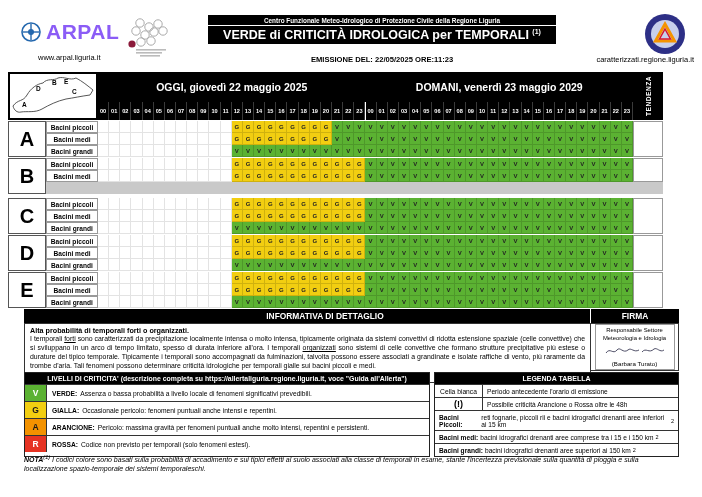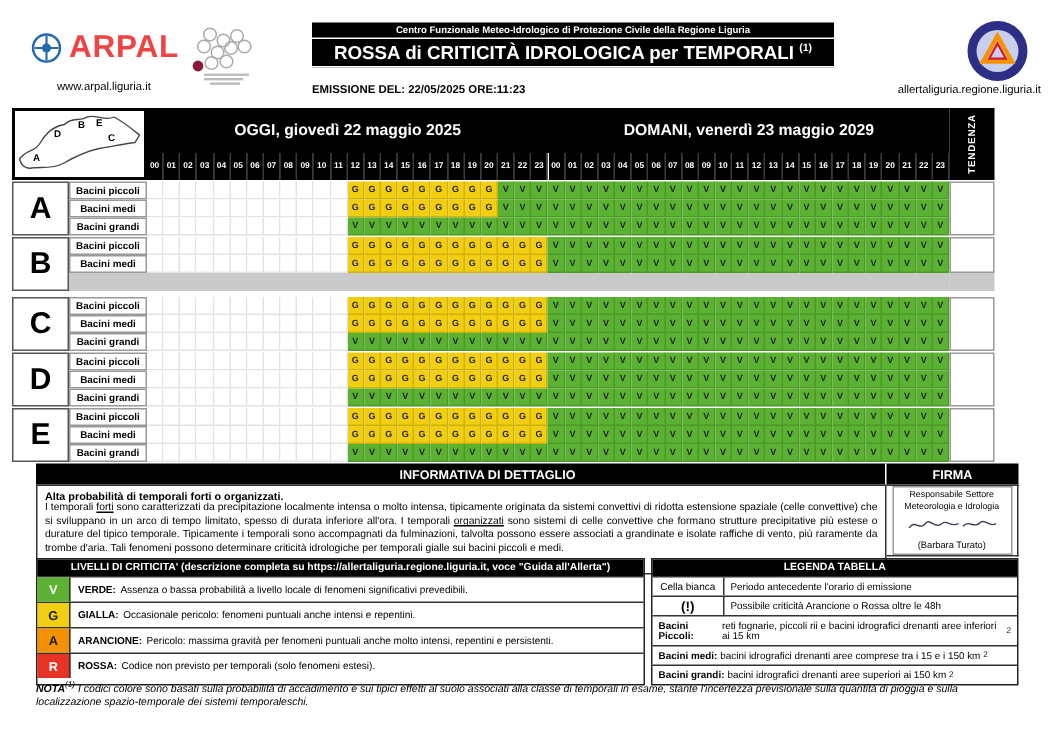--- a/index.html
+++ b/index.html
@@ -2,29 +2,29 @@
 <html style="--yellow: #F2CE11; --green: #5BB232; --orange: #F39200; --red: #E63323; --gray: #C9C9C9; --arpal_blue: #2468AE;"><head>
 <meta charset="utf-8">
 <style>
   html,body{margin:0;padding:0;background:#fff;}
   body{width:702px;height:497px;position:relative;overflow:hidden;
        font-family:"Liberation Sans",sans-serif;color:#000;}
   .abs{position:absolute;}
 
   
   .arpal{left:20px;top:20px;display:flex;align-items:center;gap:4px;}
-  .arpal-text{font-size:21px;font-weight:bold;color:#ef4444;letter-spacing:.5px;}
+  .arpal-text{font-size:21px;font-weight:bold;color:#8b5cf6;letter-spacing:.5px;}
   .site-left{left:22px;top:53px;font-size:7.5px;margin-left:16px;}
   .snpa{left:118px;top:16px;}
   .banner{left:208px;top:15px;width:348px;background:#000;color:#fff;text-align:center;}
   .banner-row1{font-size:6.4px;font-weight:bold;padding:1.5px 0;border-bottom:1px solid #fff;}
   .banner-row2{font-size:12.5px;font-weight:bold;padding:2px 0;border-bottom:1px solid #fff;}
   .banner-row2 sup{font-size:7px;}
   .banner-row3{font-size:8.6px;font-weight:bold;padding:1.5px 0;}
-  .emission{left:208px;top:55px;width:348px;text-align:left;font-size:7.6px;font-weight:bold;}
+  .emission{left:208px;top:55px;width:348px;text-align:center;font-size:7.6px;font-weight:bold;}
   .pclogo{left:644px;top:13px;}
   .site-right{right:8px;top:55px;font-size:7.5px;}
 
   
   .maintable{left:8px;top:72px;width:655px;}
   .thead{display:flex;}
   .mapcell{width:90px;height:48px;border:2px solid #000;box-sizing:border-box;background:#fff;}
   .dayblock{width:267.5px;display:flex;flex-direction:column;}
   .daybar{height:30px;background:#000;color:#fff;font-weight:bold;font-size:10.5px;
           display:flex;align-items:center;justify-content:center;}
@@ -127,33 +127,33 @@
     </g>
     <circle cx="14" cy="28" r="3.6" fill="#8b1a3a"></circle>
     <rect x="18" y="33" width="30" height="1.6" fill="#bbb"></rect>
     <rect x="18" y="36" width="26" height="1.6" fill="#bbb"></rect>
     <rect x="22" y="39" width="20" height="1.6" fill="#bbb"></rect>
   </svg>
 </div>
 
 <div class="abs banner">
   <div class="banner-row1">Centro Funzionale Meteo-Idrologico di Protezione Civile della Regione Liguria</div>
-  <div class="banner-row2"><span>ROSSA di CRITICITÀ IDROLOGICA per TEMPORALI </span><sup>(1)</sup></div>
+  <div class="banner-row2"><span>VERDE di CRITICITÀ IDROLOGICA per TEMPORALI </span><sup>(1)</sup></div>
 </div>
 <div class="abs emission">EMISSIONE DEL: 22/05/2025 ORE:11:23</div>
 
 <div class="abs pclogo">
   <svg width="42" height="42" viewBox="0 0 42 42">
     <circle cx="21" cy="21" r="20" fill="#2d2f86"></circle>
     <circle cx="21" cy="21" r="14" fill="#c8cfec"></circle>
     <polygon points="21,11 30.5,28 11.5,28" fill="none" stroke="#f59300" stroke-width="3"></polygon>
     <polygon points="21,16 26.5,26 15.5,26" fill="none" stroke="#d7172c" stroke-width="1.5"></polygon>
   </svg>
 </div>
-<div class="abs site-right">allertaliguria.regione.liguria.it</div>
+<div class="abs site-right">caratterizzati.regione.liguria.it</div>
 
 <div class="abs maintable">
   <div class="thead">
     <div class="mapcell">
       <svg width="86" height="44" viewBox="0 0 86 44">
         <path d="M3,32 C8,25 13,28 17,21 C21,14 27,10 33,9 C37,4 44,7 48,4 C54,2 60,7 66,4 C72,7 78,12 83,16 L80,21 C72,22 63,24 56,25 C47,27 39,31 32,35 C25,39 17,37 11,38 C7,39 4,36 3,32 Z" fill="#fff" stroke="#444" stroke-width="0.9"></path>
         <text x="12" y="33" font-size="6.5" font-weight="bold" font-family="Liberation Sans, sans-serif">A</text>
         <text x="42" y="11" font-size="6.5" font-weight="bold" font-family="Liberation Sans, sans-serif">B</text>
         <text x="62" y="20" font-size="6.5" font-weight="bold" font-family="Liberation Sans, sans-serif">C</text>
         <text x="26" y="17" font-size="6.5" font-weight="bold" font-family="Liberation Sans, sans-serif">D</text>

